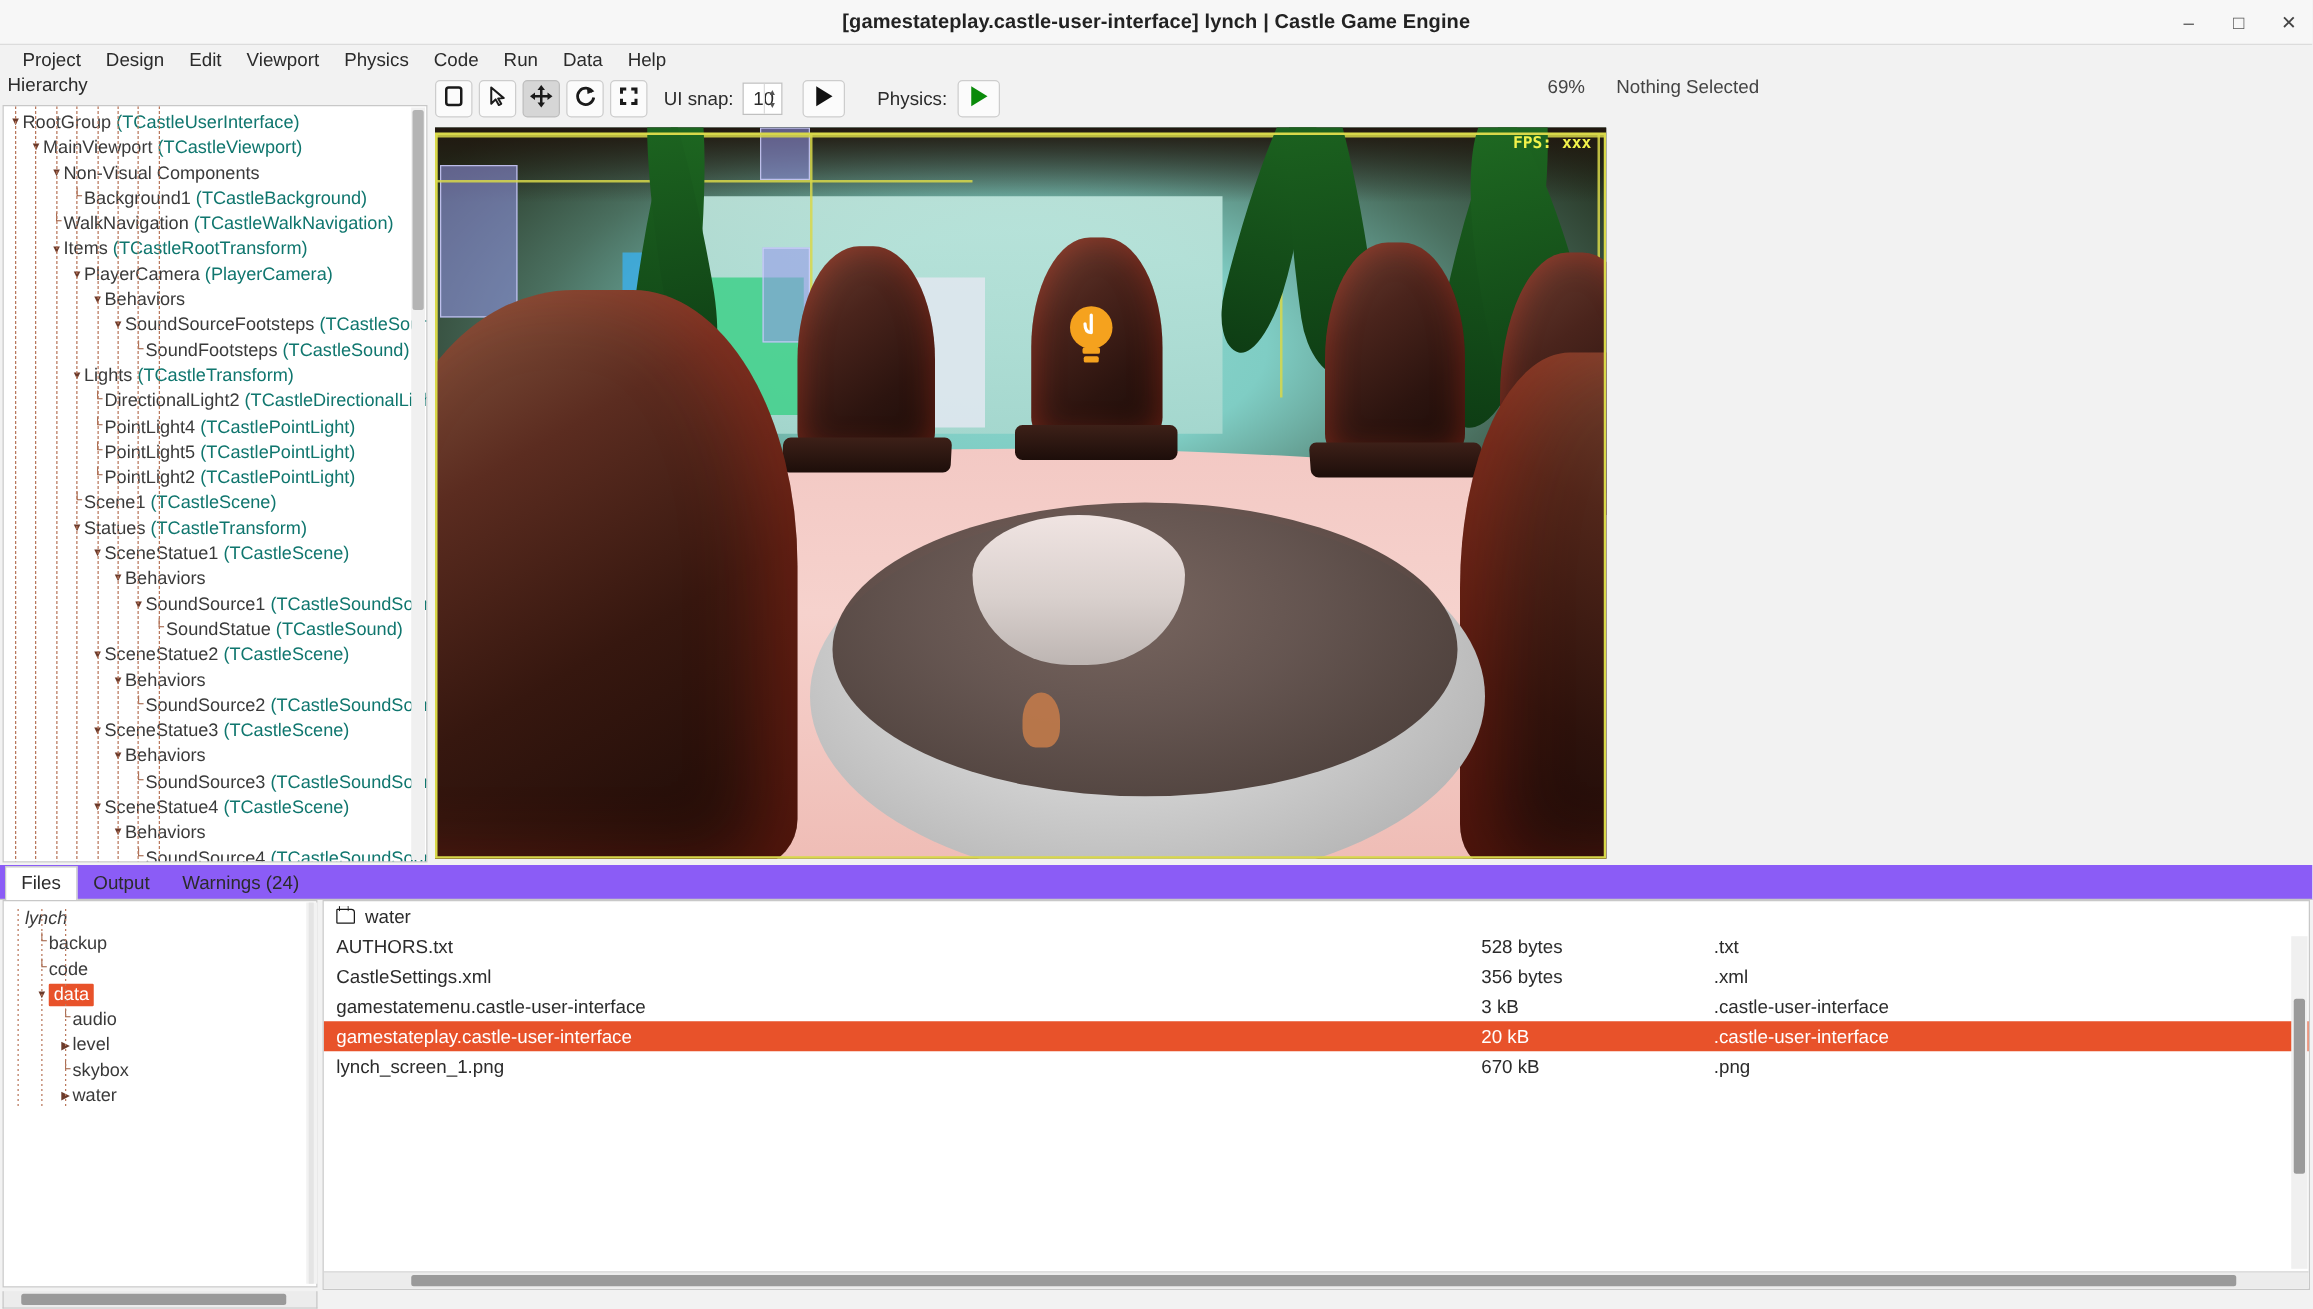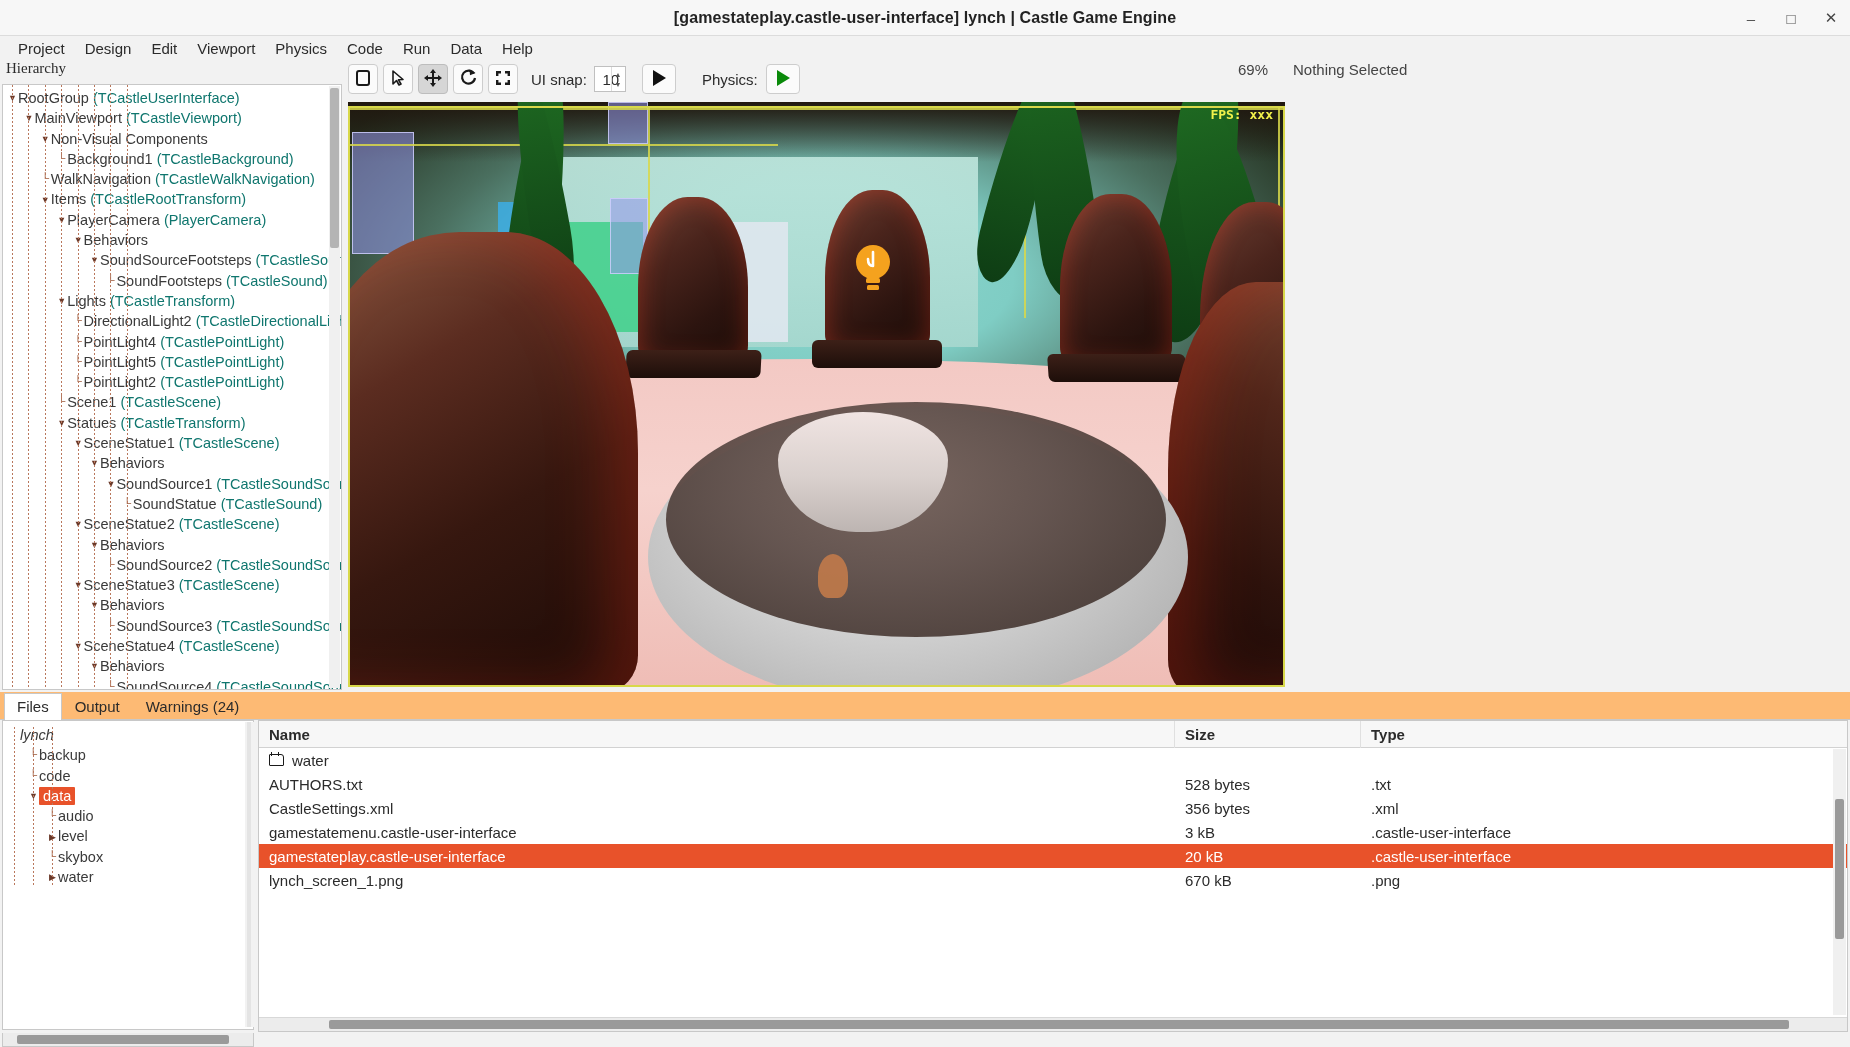--- a/index.html
+++ b/index.html
@@ -29,21 +29,21 @@
 
   
   .menubar {
     position: absolute; left: 0; top: 36px; width: 1850px; height: 24px;
     background: #f2f2f2; display: flex; align-items: center; padding-left: 8px; gap: 0px;
   }
   .menu-item { padding: 2px 10px; font-size: 15px; color: #2b2b2b; cursor: default; white-space: nowrap; }
 
   
   .hier-label {
-    position: absolute; left: 6px; top: 60px; font-size: 15px; color: #2b2b2b; font-family: Liberation Serif, serif;
+    position: absolute; left: 6px; top: 60px; font-size: 15px; color: #2b2b2b;
   }
   .hier-panel {
     position: absolute; left: 2px; top: 84px; width: 340px; height: 606px;
     background: #ffffff; border: 1px solid #c8c8c8; overflow: hidden;
   }
   .tree { position: relative; padding-top: 3px; }
   .trow {
     position: relative; height: 20.3px; line-height: 20.3px;
     white-space: nowrap; font-size: 14.5px; overflow: visible;
   }
@@ -151,21 +151,21 @@
   .bulb-icon {
     position: absolute; left: 505px; top: 140px; width: 40px; height: 54px;
   }
   .fps { position: absolute; right: 12px; top: 5px; color: #f2f24b; font-size: 13px;
          font-family: "DejaVu Sans Mono", monospace; font-weight: bold; }
   .vp-yellow-frame { position:absolute; left:0; top:4px; right:0; bottom:0; border:2px solid #d8d84a; border-top-width:2px; pointer-events:none; }
 
   
   .bottom-tabs {
     position: absolute; left: 0; top: 692px; width: 1850px; height: 28px;
-    background: #fdba74; display: flex; align-items: flex-end; padding-left: 4px;
+    background: #8b5cf6; display: flex; align-items: flex-end; padding-left: 4px;
     border-bottom: 1px solid #c8c8c8;
   }
   .btab {
     padding: 4px 12px 5px 12px; font-size: 15px; color: #2b2b2b; cursor: pointer;
     border: 1px solid transparent; border-bottom: none; position: relative; top: 1px;
   }
   .btab.active { background: #ffffff; border-color: #c8c8c8; }
 
   
   .files-tree {
@@ -444,25 +444,20 @@
       </div>
   </div>
   <div class="hscroll">
     <div class="thumb"></div>
   </div>
   <div class="files-vsplit">
       <div class="bar"></div>
     </div>
 
   <div class="files-list">
-    <div class="fl-header" id="fl-header">
-        <div class="col col-name">Name</div>
-        <div class="col col-size">Size</div>
-        <div class="col col-type">Type</div>
-      </div>
     <div id="fl-body">
         <div class="fl-row">
           <div class="cell cell-name">
             <span class="folder-ico"></span>
             <span>water</span>
           </div>
           <div class="cell cell-size"></div>
           <div class="cell cell-type"></div>
         </div>
         <div class="fl-row">

